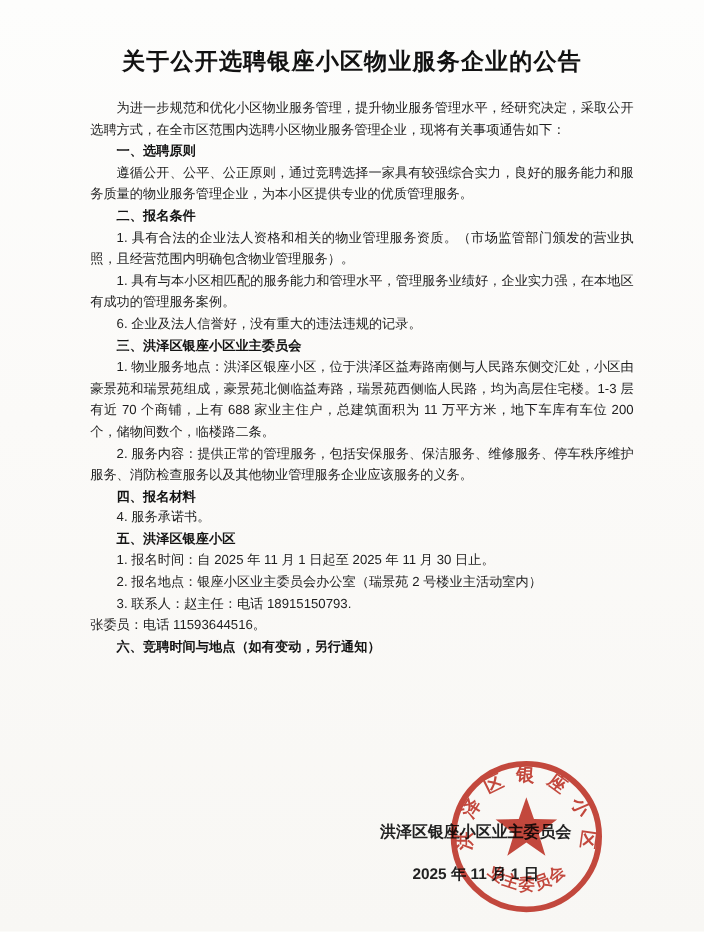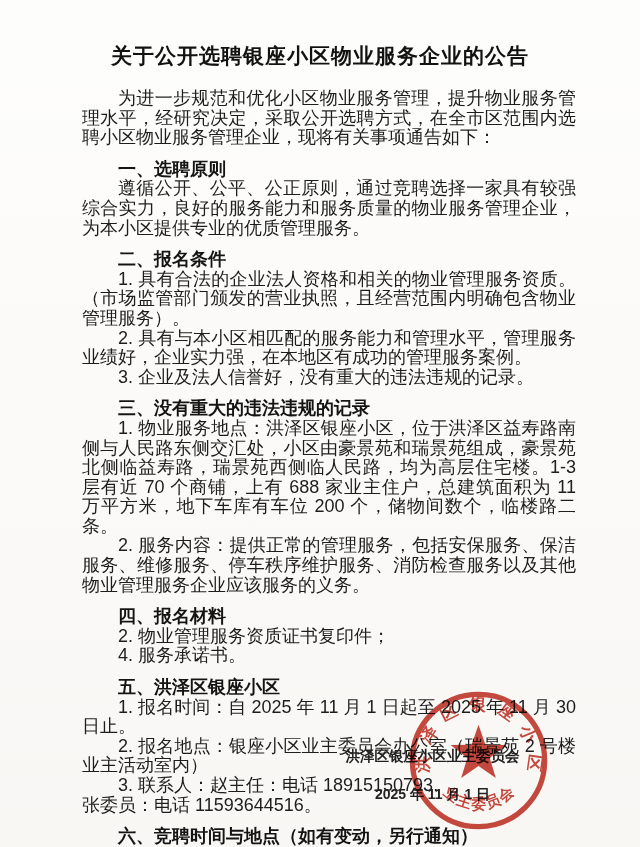--- a/index.html
+++ b/index.html
@@ -25,30 +25,30 @@
     font-weight: 700;
     letter-spacing: 1px;
     color: #121212;
   }
 
   .body-text {
     position: absolute;
     top: 89px;
     left: 82px;
     width: 494px;
-    font-size: 18px;
+    font-size: 12px;
     line-height: 19.6px;
     font-weight: 500;
     text-align: justify;
     color: #1d1d1d;
   }
 
   .para { text-indent: 2em; }
   .para.noindent { text-indent: 0; }
-  .para.heading { font-weight: 700; color: #141414; margin-top: 12px; }
+  .para.heading { font-weight: 700; color: #141414; }
 
   .signature {
     position: absolute;
     top: 747px;
     left: 310px;
     width: 245px;
     text-align: center;
     font-size: 14.5px;
     font-weight: 600;
     color: #222;
@@ -83,27 +83,26 @@
 <div class="page">
 
   <h1 class="doc-title">关于公开选聘银座小区物业服务企业的公告</h1>
 
   <div class="body-text" id="doc-body">
       <p class="para">为进一步规范和优化小区物业服务管理，提升物业服务管理水平，经研究决定，采取公开选聘方式，在全市区范围内选聘小区物业服务管理企业，现将有关事项通告如下：</p>
       <p class="para heading">一、选聘原则</p>
       <p class="para">遵循公开、公平、公正原则，通过竞聘选择一家具有较强综合实力，良好的服务能力和服务质量的物业服务管理企业，为本小区提供专业的优质管理服务。</p>
       <p class="para heading">二、报名条件</p>
       <p class="para">1. 具有合法的企业法人资格和相关的物业管理服务资质。（市场监管部门颁发的营业执照，且经营范围内明确包含物业管理服务）。</p>
-      <p class="para">2. 具有与本小区相匹配的服务能力和管理水平，管理服务业绩好，企业实力强，在本地区有成功的管理服务案例。</p>
-      <p class="para">3. 企业及法人信誉好，没有重大的违法违规的记录。</p>
-      <p class="para heading">三、没有重大的违法违规的记录</p>
+      <p class="para">1. 具有与本小区相匹配的服务能力和管理水平，管理服务业绩好，企业实力强，在本地区有成功的管理服务案例。</p>
+      <p class="para">6. 企业及法人信誉好，没有重大的违法违规的记录。</p>
+      <p class="para heading">三、洪泽区银座小区业主委员会</p>
       <p class="para">1. 物业服务地点：洪泽区银座小区，位于洪泽区益寿路南侧与人民路东侧交汇处，小区由豪景苑和瑞景苑组成，豪景苑北侧临益寿路，瑞景苑西侧临人民路，均为高层住宅楼。1-3 层有近 70 个商铺，上有 688 家业主住户，总建筑面积为 11 万平方米，地下车库有车位 200 个，储物间数个，临楼路二条。</p>
       <p class="para">2. 服务内容：提供正常的管理服务，包括安保服务、保洁服务、维修服务、停车秩序维护服务、消防检查服务以及其他物业管理服务企业应该服务的义务。</p>
       <p class="para heading">四、报名材料</p>
-      <p class="para">2. 物业管理服务资质证书复印件；</p>
       <p class="para">4. 服务承诺书。</p>
       <p class="para heading">五、洪泽区银座小区</p>
       <p class="para">1. 报名时间：自 2025 年 11 月 1 日起至 2025 年 11 月 30 日止。</p>
       <p class="para">2. 报名地点：银座小区业主委员会办公室（瑞景苑 2 号楼业主活动室内）</p>
       <p class="para">3. 联系人：赵主任：电话 18915150793.</p>
       <p class="para noindent">张委员：电话 11593644516。</p>
       <p class="para heading">六、竞聘时间与地点（如有变动，另行通知）</p>
     </div>
 
   <div class="signature">洪泽区银座小区业主委员会</div>

